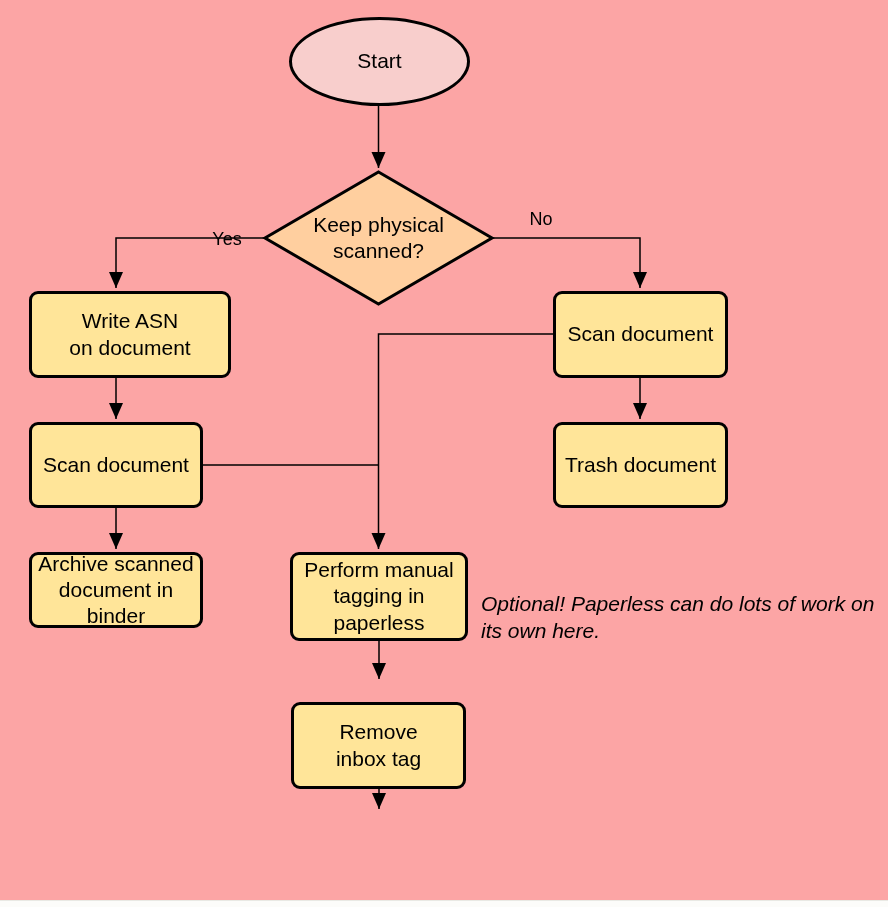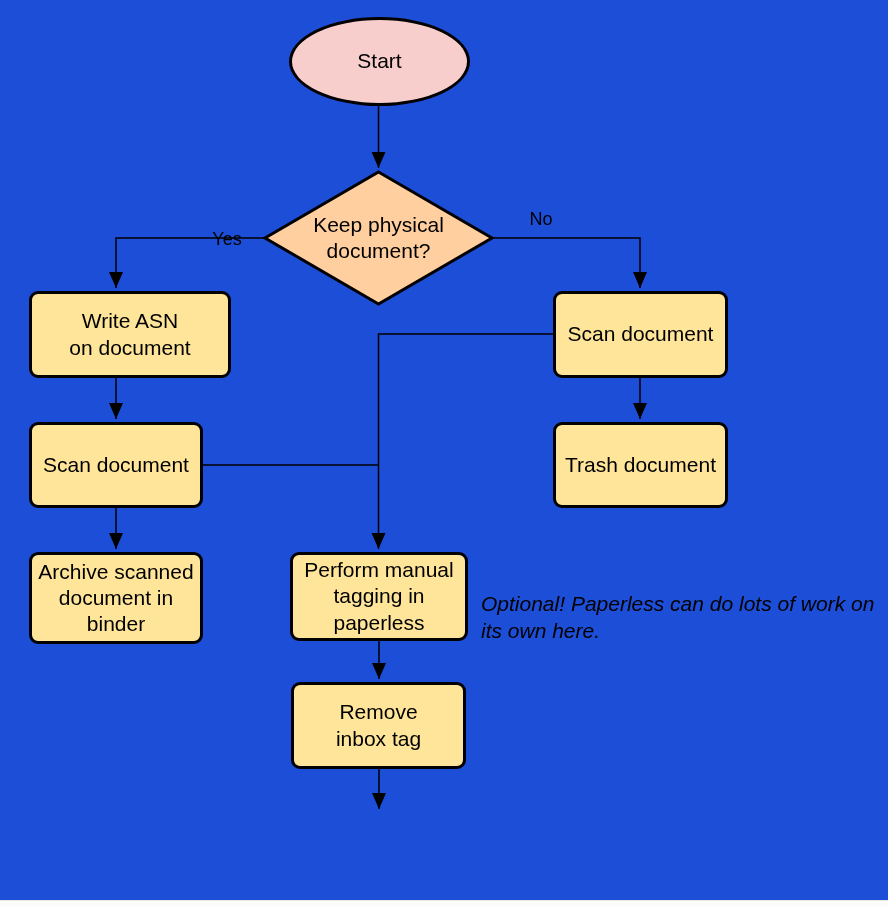--- a/index.html
+++ b/index.html
@@ -12,21 +12,21 @@
   * { margin: 0; padding: 0; }
   body {
     background: #ffffff;
     font-family: "Liberation Sans", sans-serif;
     color: #000;
   }
   .canvas {
     position: relative;
     width: 888px;
     height: 907px;
-    background: #1d4ed8;
+    background: #fca5a5;
     overflow: hidden;
   }
   .connector-layer {
     position: absolute;
     left: 0; top: 0;
     width: 888px; height: 907px;
   }
   .edge {
     fill: none;
     stroke: var(--connector);
@@ -107,36 +107,36 @@
 
     <polygon class="decision-shape" points="378.5,172 492,238 378.5,304 265,238"></polygon>
   </svg>
 
   <div class="node terminator" style="left:289px; top:17px; width:181px; height:89px;">
     <span class="node-label">Start</span>
   </div>
 
   <div class="diamond-label" style="left:265px; top:172px; width:227px; height:132px;">
     <span class="diamond-text">Keep physical
-document?</span>
+scanned?</span>
   </div>
 
   <div class="edge-label" style="left:198px; top:209px; width:58px;margin-top:20px;">Yes</div>
   <div class="edge-label" style="left:512px; top:209px; width:58px;">No</div>
 
   <div class="node process" style="left:29px; top:291px; width:202px; height:87px;">
     <span class="node-label">Write ASN
 on document</span>
   </div>
 
   <div class="node process" style="left:29px; top:422px; width:174px; height:86px;">
     <span class="node-label">Scan document</span>
   </div>
 
-  <div class="node process" style="left:29px; top:552px; width:174px; height:92px;">
+  <div class="node process" style="left:29px; top:552px; width:174px; height:76px;">
     <span class="node-label">Archive scanned
 document in
 binder</span>
   </div>
 
   <div class="node process" style="left:553px; top:291px; width:175px; height:87px;">
     <span class="node-label">Scan document</span>
   </div>
 
   <div class="node process" style="left:553px; top:422px; width:175px; height:86px;">
@@ -145,21 +145,21 @@
 
   <div class="node process" style="left:290px; top:552px; width:178px; height:89px;">
     <span class="node-label">Perform manual
 tagging in
 paperless</span>
   </div>
 
   <div class="annotation" style="left:481px; top:590px; width:412px;">Optional! Paperless can do lots of work on
 its own here.</div>
 
-  <div class="node process" style="left:291px; top:682px; width:175px; height:87px;">
+  <div class="node process" style="left:291px; top:702px; width:175px; height:87px;">
     <span class="node-label">Remove
 inbox tag</span>
   </div>
 
 
   <div class="bottom-strip"></div>
 
 </div>
 
 </body></html>

